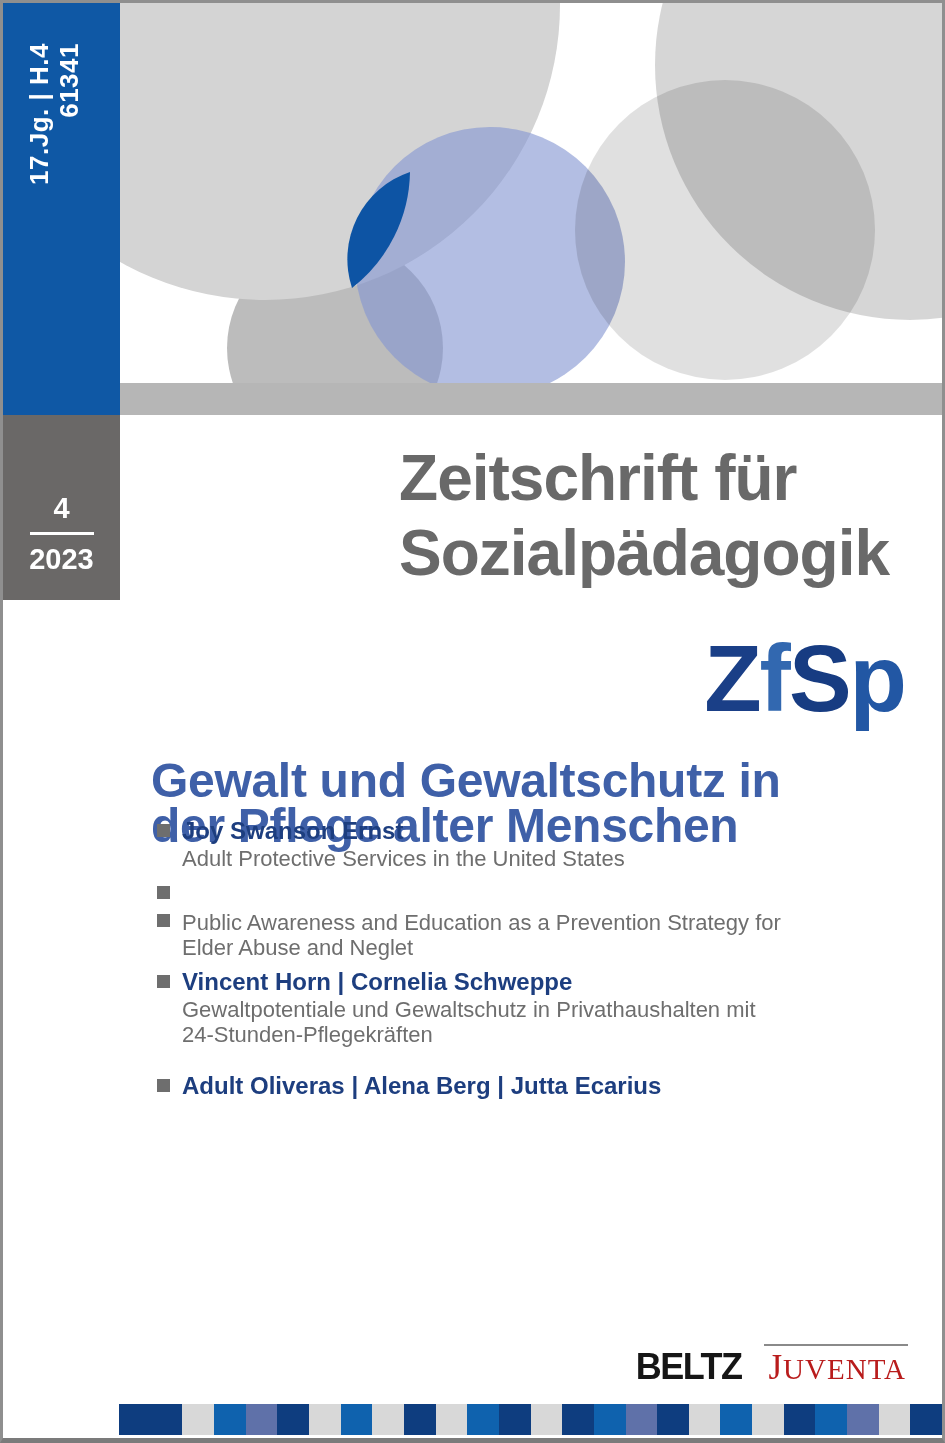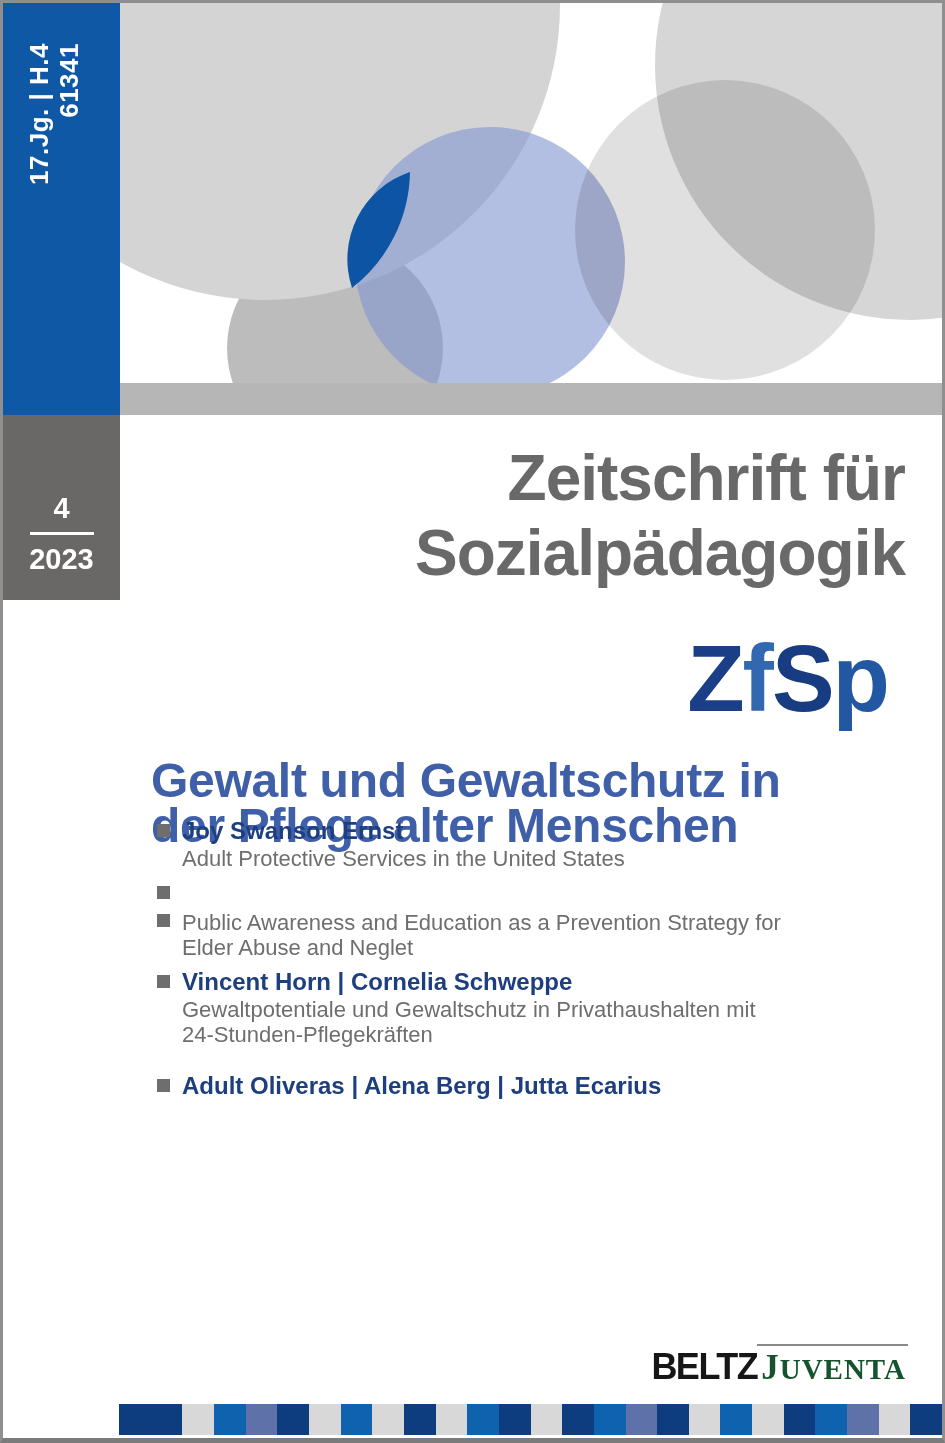--- a/index.html
+++ b/index.html
@@ -61,32 +61,31 @@
     line-height: 30px;
   }
   .issue-divider {
     width: 64px; height: 3px;
     background: #ffffff;
     margin: 9px 0;
   }
   
   .title {
     position: absolute;
-    right: 40px; top: 441px;
-    text-align: right;
+    right: 56px; top: 441px;
     font-size: 64px;
     font-weight: bold;
     letter-spacing: -1px;
     line-height: 75px;
     color: #696969;
     white-space: pre-line;
   }
   .logo {
     position: absolute;
-    right: 57px; top: 634px;
+    right: 40px; top: 634px;
     font-size: 94px;
     font-weight: bold;
     letter-spacing: -2px;
     line-height: 90px;
   }
   
   .theme {
     position: absolute;
     left: 151px; top: 758px;
     font-size: 48px;
@@ -123,39 +122,38 @@
     margin-top: 2px;
     max-width: 660px;
     white-space: pre-line;
   }
   
   .publisher {
     position: absolute;
     right: 37px; top: 1344px;
     display: flex;
     align-items: flex-end;
-    gap: 0;
+    gap: 23px;
   }
   .beltz {
     font-size: 36px;
     font-weight: 900;
     letter-spacing: -1.5px;
     color: #161616;
     line-height: 1;
     font-family: "Liberation Sans", sans-serif;
   }
   .juventa {
     font-family: "Liberation Serif", serif;
     border-top: 2px solid #8a8a8a;
     padding: 4px 2px 0 4px;
     font-size: 29px;
     letter-spacing: 1px;
-    color: #14532d;
+    color: #b91c1c;
     line-height: 1;
-    font-weight: bold;
   }
   .juventa::first-letter { font-size: 35px; }
   
   .strip {
     position: absolute;
     left: 119px; right: 3px;
     top: 1404px; height: 31px;
     display: flex;
   }
   .strip > div { flex: 1; }

